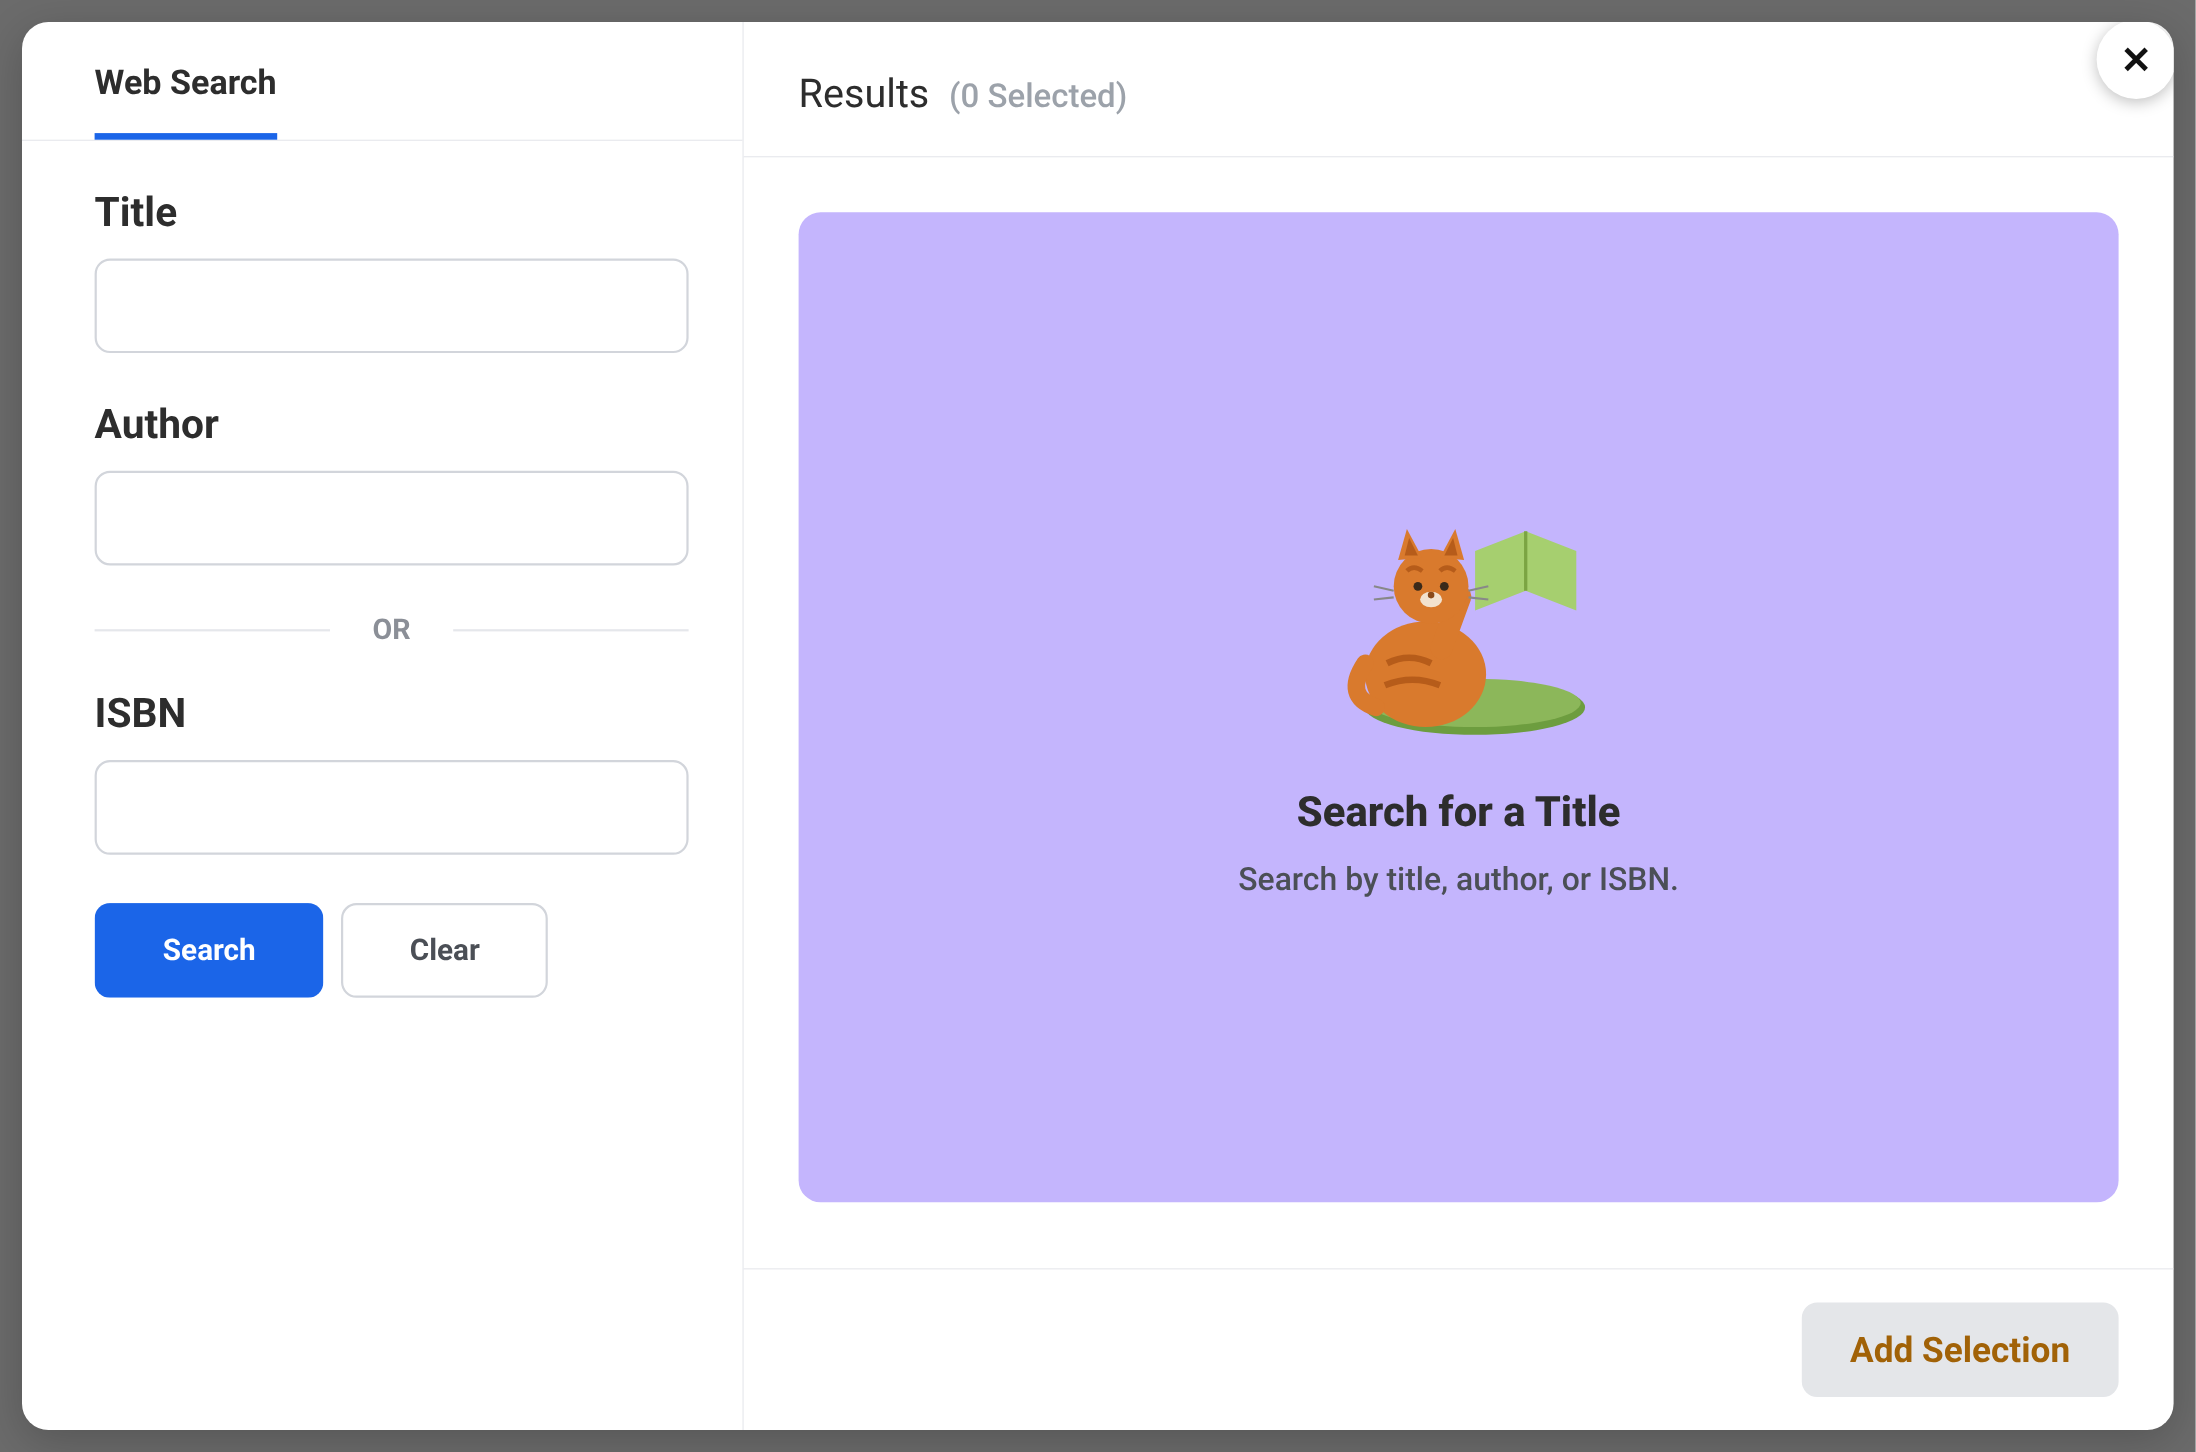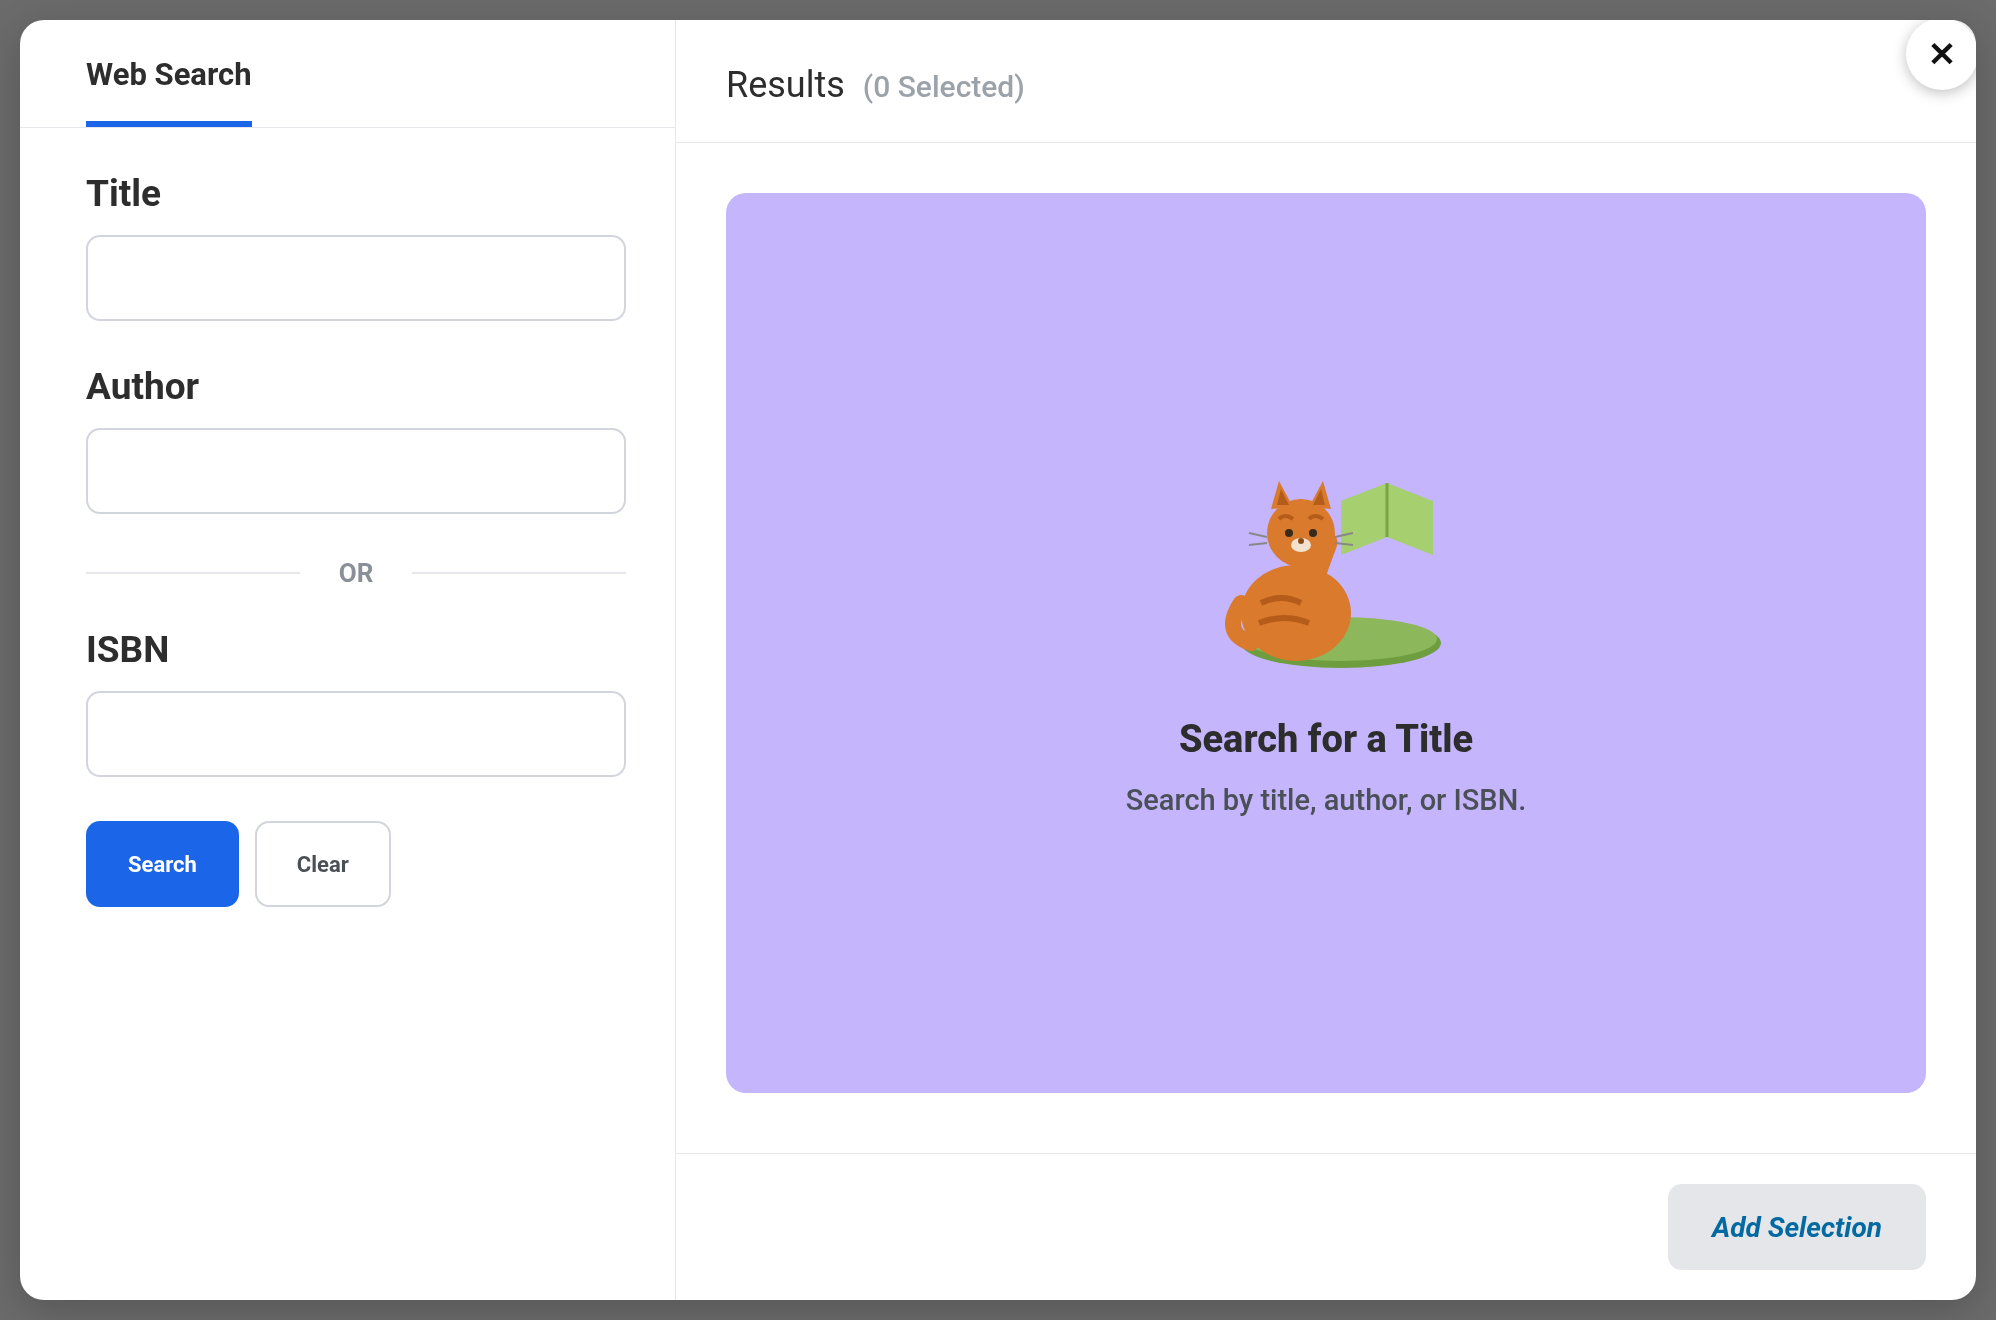--- a/index.html
+++ b/index.html
@@ -90,23 +90,23 @@
     .sep-line { flex: 1; height: 2px; background: #e5e7eb; }
     .sep-text { font-size: 26px; font-weight: 700; color: #8b8f97; }
     .btn-row {
       display: flex;
       gap: 16px;
       margin-top: 18px;
     }
     .btn {
       height: 86px;
       border-radius: 14px;
-      font-size: 22px;
-      font-weight: 700;
-      padding: 0 40px;
+      font-size: 27px;
+      font-weight: 700;
+      padding: 0 60px;
       cursor: pointer;
       display: inline-flex;
       align-items: center;
       justify-content: center;
       border: 2px solid transparent;
     }
     .btn-primary { background: #1b65e8; color: #fff; }
     .btn-secondary { background: #fff; color: #4b4f56; border-color: #d2d5db; }
     .right-pane {
       flex: 1;
@@ -154,28 +154,27 @@
       border-top: 1px solid #e5e7eb;
       padding: 30px 50px;
       display: flex;
       justify-content: flex-end;
     }
     .add-btn {
       height: 86px;
       padding: 0 44px;
       border-radius: 14px;
       background: #e4e6e9;
-      color: #0369a1;
-      font-size: 28px;
+      color: #a16207;
+      font-size: 32px;
       font-weight: 700;
       display: inline-flex;
       align-items: center;
       justify-content: center;
       cursor: not-allowed;
-      font-style: italic;
     }
   </style>
 </head>
 <body>
 
 <div class="modal">
 
   <div class="close-btn">
     <span>✕</span>
   </div>

